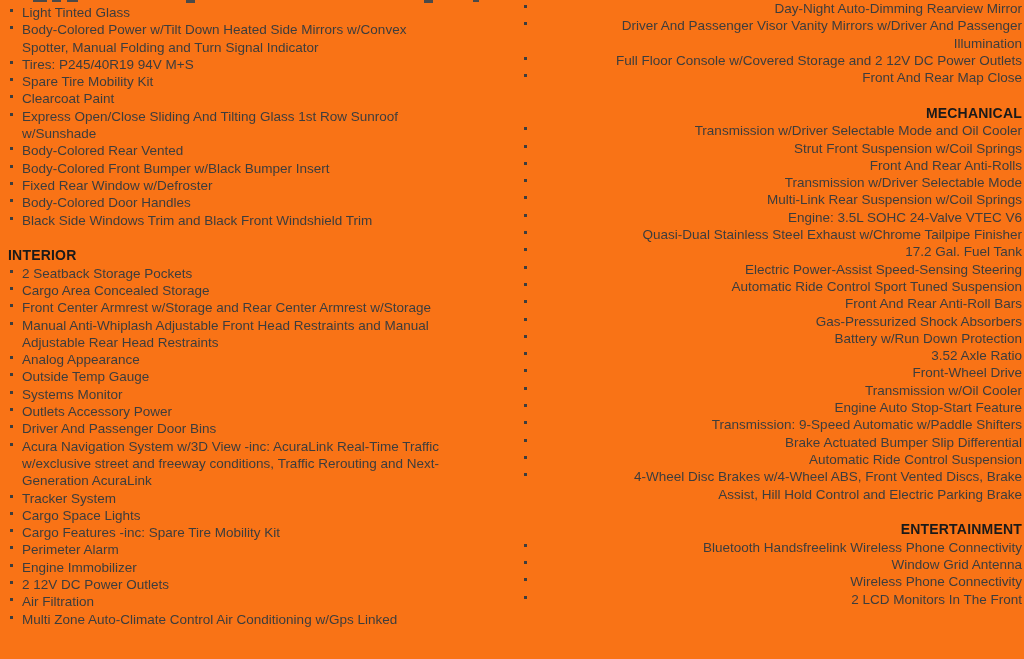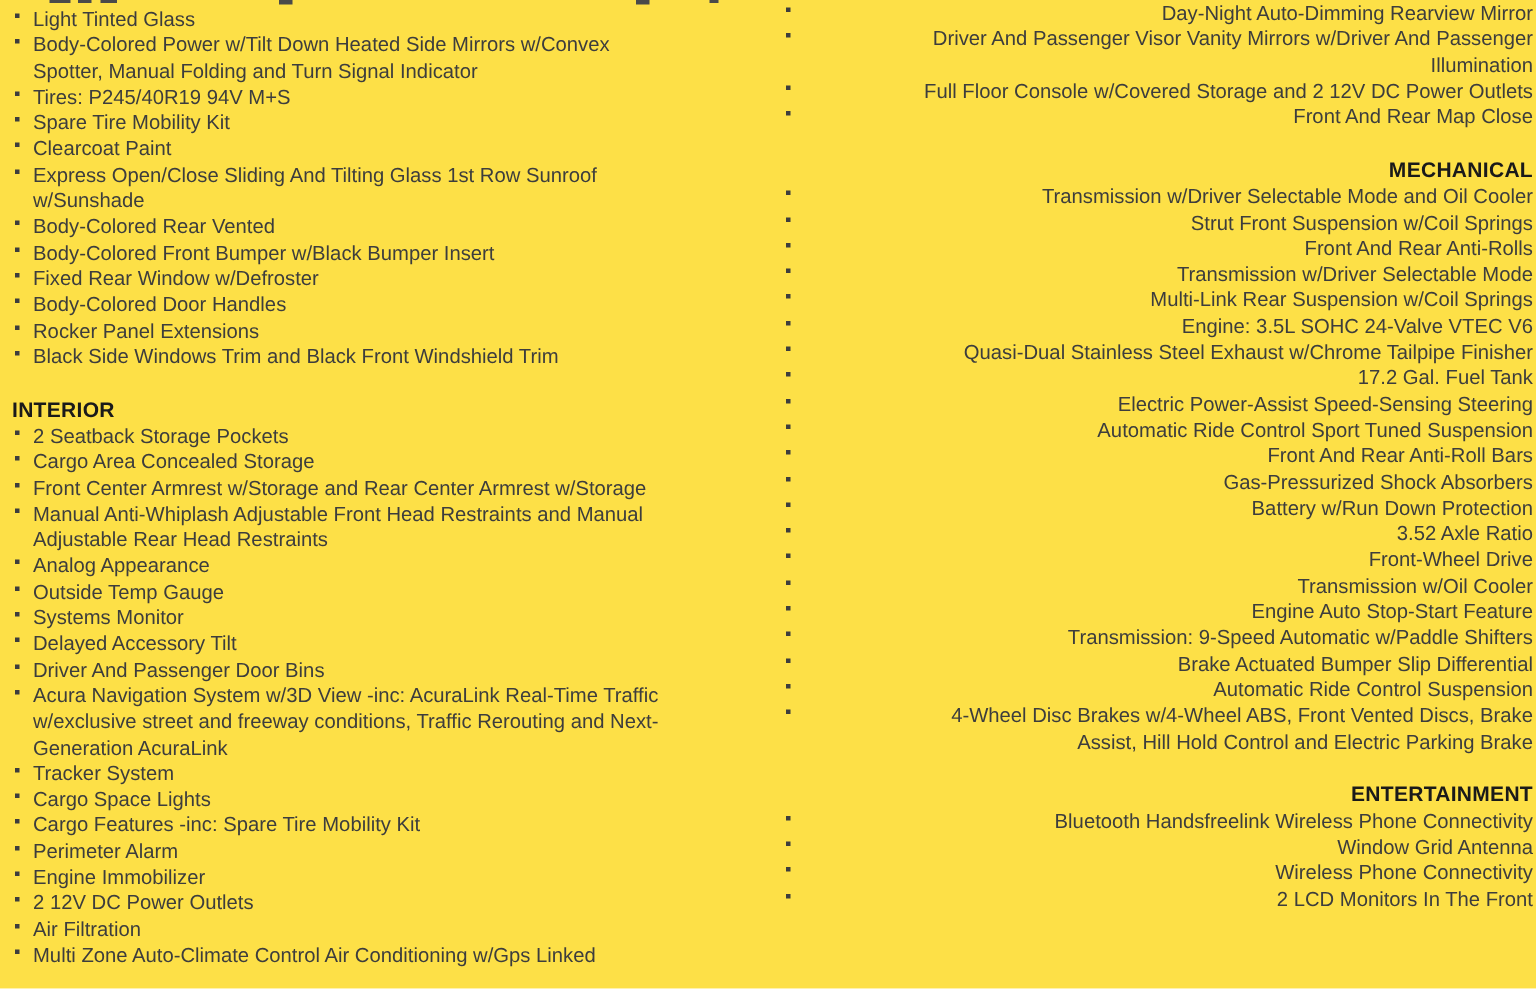--- a/index.html
+++ b/index.html
@@ -6,21 +6,21 @@
     margin: 0;
     padding: 0;
     background: #ffffff;
     font-family: "Liberation Sans", "DejaVu Sans", sans-serif;
   }
   .page {
     position: relative;
     width: 1024px;
     height: 659px;
     overflow: hidden;
-    background: #fde047;
+    background: #f97316;
   }
   .col {
     position: absolute;
     width: 500px;
   }
   .col-left  { left: 8px;  top: 4px; }
   .col-right { left: 522px; top: 0px; text-align: right; }
   .section-title {
     margin: 18.5px 0 0 0;
     font-size: 14px;
@@ -76,34 +76,33 @@
 Spotter, Manual Folding and Turn Signal Indicator</li>
         <li class="feature-item">Tires: P245/40R19 94V M+S</li>
         <li class="feature-item">Spare Tire Mobility Kit</li>
         <li class="feature-item">Clearcoat Paint</li>
         <li class="feature-item">Express Open/Close Sliding And Tilting Glass 1st Row Sunroof
 w/Sunshade</li>
         <li class="feature-item">Body-Colored Rear Vented</li>
         <li class="feature-item">Body-Colored Front Bumper w/Black Bumper Insert</li>
         <li class="feature-item">Fixed Rear Window w/Defroster</li>
         <li class="feature-item">Body-Colored Door Handles</li>
-        <li class="feature-item">Rocker Panel Extensions</li>
         <li class="feature-item">Black Side Windows Trim and Black Front Windshield Trim</li>
       </ul>
       <div class="section-title">INTERIOR</div>
       <ul class="feature-list">
         <li class="feature-item">2 Seatback Storage Pockets</li>
         <li class="feature-item">Cargo Area Concealed Storage</li>
         <li class="feature-item">Front Center Armrest w/Storage and Rear Center Armrest w/Storage</li>
         <li class="feature-item">Manual Anti-Whiplash Adjustable Front Head Restraints and Manual
 Adjustable Rear Head Restraints</li>
         <li class="feature-item">Analog Appearance</li>
         <li class="feature-item">Outside Temp Gauge</li>
         <li class="feature-item">Systems Monitor</li>
-        <li class="feature-item">Delayed Accessory Tilt</li>
+        <li class="feature-item">Outlets Accessory Power</li>
         <li class="feature-item">Driver And Passenger Door Bins</li>
         <li class="feature-item">Acura Navigation System w/3D View -inc: AcuraLink Real-Time Traffic
 w/exclusive street and freeway conditions, Traffic Rerouting and Next-
 Generation AcuraLink</li>
         <li class="feature-item">Tracker System</li>
         <li class="feature-item">Cargo Space Lights</li>
         <li class="feature-item">Cargo Features -inc: Spare Tire Mobility Kit</li>
         <li class="feature-item">Perimeter Alarm</li>
         <li class="feature-item">Engine Immobilizer</li>
         <li class="feature-item">2 12V DC Power Outlets</li>

